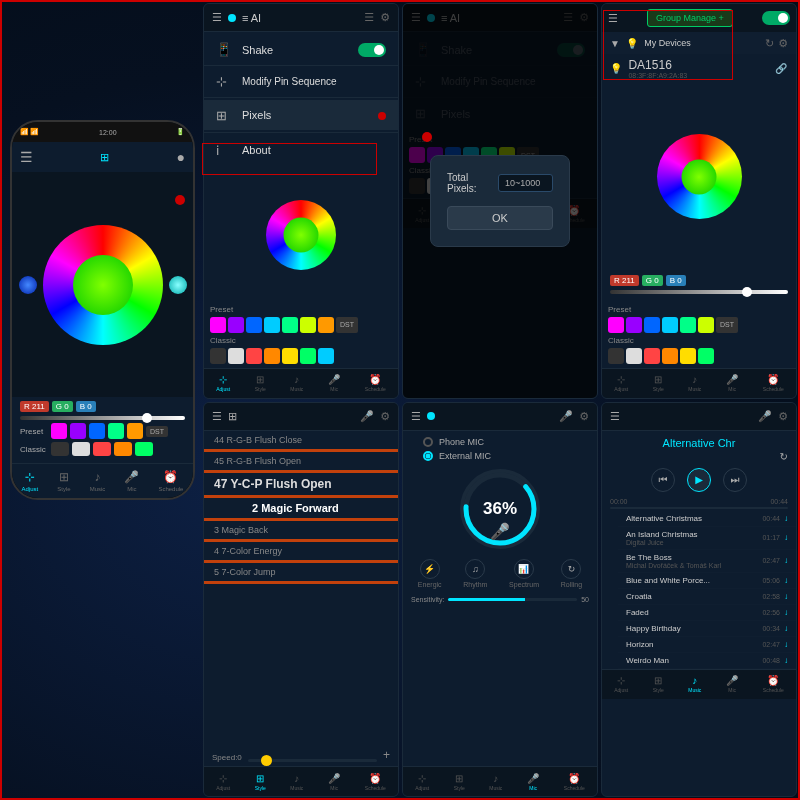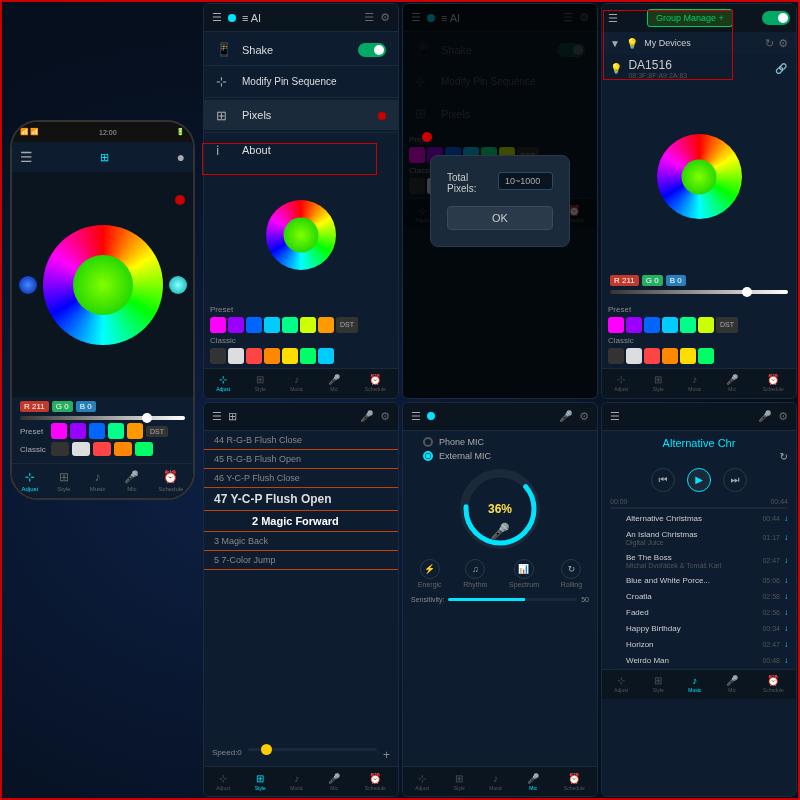--- a/index.html
+++ b/index.html
@@ -324,21 +324,21 @@
     }
     .dialog-box {
       background: #1a2a3a;
       border-radius: 8px;
       padding: 16px;
       width: 140px;
       border: 1px solid #2a3a4a;
     }
     .dialog-row {
       display: flex;
-      align-items: flex-start;
+      align-items: center;
       gap: 8px;
       margin-bottom: 12px;
     }
     .dialog-label {
       color: #ccc;
       font-size: 10px;
     }
     .dialog-input {
       background: #0a1520;
       border: 1px solid #2a4a6a;
@@ -488,38 +488,38 @@
 
     
     .effects-list {
       flex: 1;
       overflow: hidden;
     }
     .effect-item {
       padding: 4px 10px;
       color: #888;
       font-size: 9px;
-      border-bottom: 1px solid #c2410c;
+      border-bottom: 3px solid #c2410c;
     }
     .effect-item.highlight-yellow {
       color: #ffcc00;
       font-size: 11px;
       font-weight: bold;
     }
     .effect-item.highlight-white {
       color: #fff;
       font-size: 11px;
       font-weight: bold;
       padding-left: 48px;
     }
     .effect-item.active { color: #ddd; font-size: 10px; }
 
     .speed-row {
       display: flex;
-      align-items: flex-start;
+      align-items: flex-end;
       padding: 4px 8px;
       gap: 6px;
     }
     .speed-label {
       color: #888;
       font-size: 8px;
     }
     .speed-slider {
       flex: 1;
       height: 3px;
@@ -610,22 +610,22 @@
       height: 80px;
       border-radius: 50%;
       border: 4px solid #1a2a3a;
       position: absolute;
     }
     .mic-percent {
       position: absolute;
       top: 50%;
       left: 50%;
       transform: translate(-50%,-50%);
-      color: #fde047;
-      font-size: 12px;
+      color: #ffffff;
+      font-size: 17px;
       font-weight: bold;
     }
     .mic-icon-center {
       position: absolute;
       bottom: 8px;
       left: 50%;
       transform: translateX(-50%);
       color: #aaa;
       font-size: 16px;
     }
@@ -1118,24 +1118,24 @@
           <span style="color:#aaa;font-size:11px;">⊞</span>
         </div>
         <div class="panel-icons">
           <span class="panel-icon">🎤</span>
           <span class="panel-icon">⚙</span>
         </div>
       </div>
       <div class="effects-list">
         <div class="effect-item">44 R-G-B Flush Close</div>
         <div class="effect-item">45 R-G-B Flush Open</div>
-        <div class="effect-item">46 Y-C-P Flush Close</div>
         <div class="effect-item active" style="font-size:12px;color:#ddd;font-weight:bold;">47 Y-C-P Flush Open</div>
         <div class="effect-item highlight-white">2 Magic Forward</div>
         <div class="effect-item">3 Magic Back</div>
+        <div class="effect-item">4 7-Color Energy</div>
         <div class="effect-item">5 7-Color Jump</div>
       </div>
       <div class="speed-row">
         <span class="speed-label">Speed:0</span>
         <div class="speed-slider">
           <div class="speed-thumb"></div>
         </div>
         <span class="speed-plus">+</span>
       </div>
       <div class="panel-nav">

